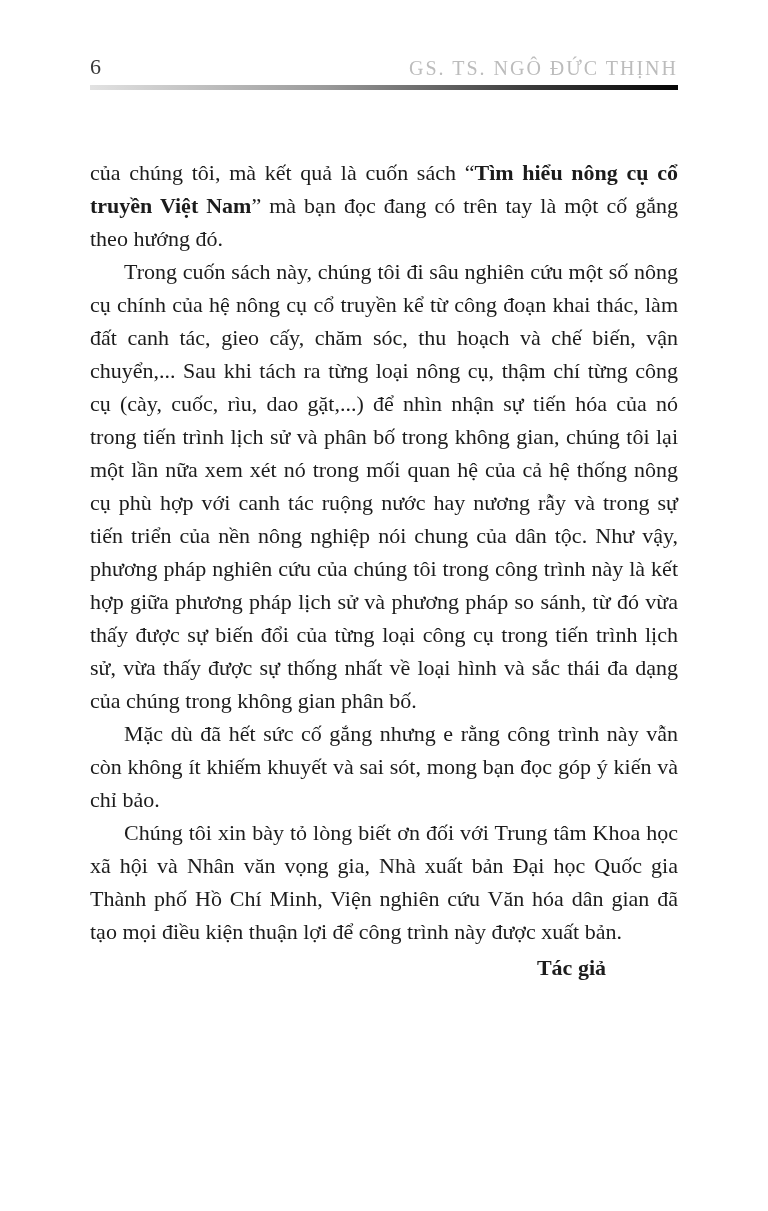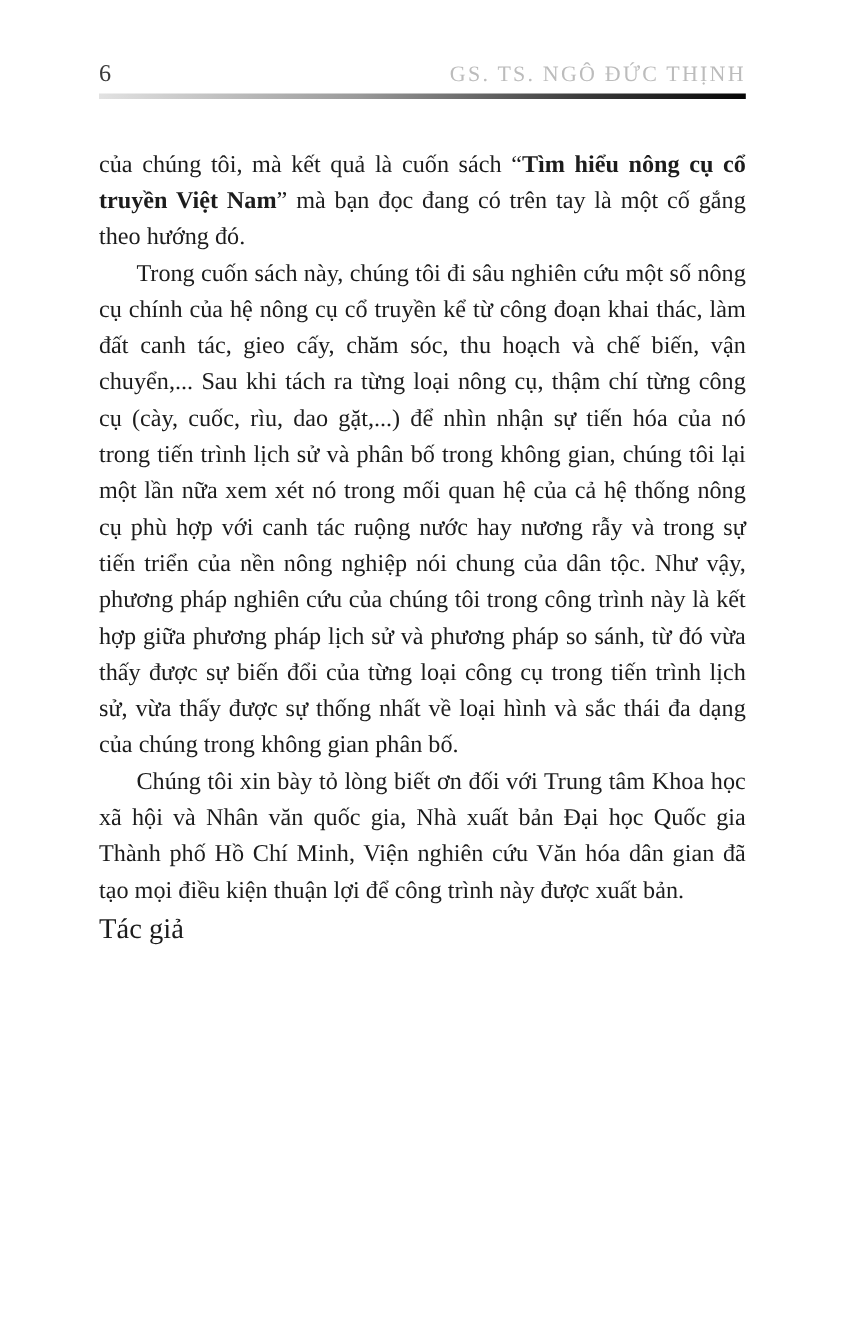--- a/index.html
+++ b/index.html
@@ -31,33 +31,34 @@
     color: #bcbcbc;
     line-height: 1;
     white-space: nowrap;
   }
   .header-rule {
     height: 5px;
     margin-top: 7px;
     background: linear-gradient(to right, #e2e2e2 0%, #9a9a9a 40%, #3a3a3a 75%, #050505 100%);
   }
   .body-text {
-    margin-top: 42px;
+    margin-top: 66px;
     font-size: 22px;
     line-height: 33px;
     text-align: justify;
   }
   .para { text-indent: 34px; }
   .para.first { text-indent: 0; }
   .b { font-weight: bold; }
   .signature {
-    font-weight: normal;
+    text-align: right;
+    font-weight: bold;
     padding-right: 72px;
     margin-top: 3px;
-    font-size: 26px;
+    font-size: 22px;
     line-height: 33px;
   }
 </style>
 </head>
 <body>
 
 <div class="page">
 
   <header class="page-header">
     <span class="page-number">6</span>
@@ -66,20 +67,21 @@
 
   <div class="header-rule"></div>
 
   <main class="body-text">
 
     <p class="para first"><span>của chúng tôi, mà kết quả là cuốn sách “</span><span class="b">Tìm hiểu nông cụ cổ truyền Việt Nam</span><span>” mà bạn đọc đang có trên tay là một cố gắng theo hướng đó.</span></p>
 
     <p class="para">Trong cuốn sách này, chúng tôi đi sâu nghiên cứu một số nông cụ chính của hệ nông cụ cổ truyền kể từ công đoạn khai thác, làm đất canh tác, gieo cấy, chăm sóc, thu hoạch và chế biến, vận chuyển,... Sau khi tách ra từng loại nông cụ, thậm chí từng công cụ (cày, cuốc, rìu, dao gặt,...) để nhìn nhận sự tiến hóa của nó trong tiến trình lịch sử và phân bố trong không gian, chúng tôi lại một lần nữa xem xét nó trong mối quan hệ của cả hệ thống nông cụ phù hợp với canh tác ruộng nước hay nương rẫy và trong sự tiến triển của nền nông nghiệp nói chung của dân tộc. Như vậy, phương pháp nghiên cứu của chúng tôi trong công trình này là kết hợp giữa phương pháp lịch sử và phương pháp so sánh, từ đó vừa thấy được sự biến đổi của từng loại công cụ trong tiến trình lịch sử, vừa thấy được sự thống nhất về loại hình và sắc thái đa dạng của chúng trong không gian phân bố.</p>
 
 
+    <p class="para">Mặc dù đã hết sức cố gắng nhưng e rằng công trình này vẫn còn không ít khiếm khuyết và sai sót, mong bạn đọc góp ý kiến và chỉ bảo.</p>
 
-    <p class="para">Chúng tôi xin bày tỏ lòng biết ơn đối với Trung tâm Khoa học xã hội và Nhân văn quốc gia, Nhà xuất bản Đại học Quốc gia Thành phố Hồ Chí Minh, Viện nghiên cứu Văn hóa dân gian đã tạo mọi điều kiện thuận lợi để công trình này được xuất bản.</p>
+    <p class="para">Chúng tôi xin bày tỏ lòng biết ơn đối với Trung tâm Khoa học xã hội và Nhân văn vọng gia, Nhà xuất bản Đại học Quốc gia Thành phố Hồ Chí Minh, Viện nghiên cứu Văn hóa dân gian đã tạo mọi điều kiện thuận lợi để công trình này được xuất bản.</p>
 
     <p class="signature">Tác giả</p>
 
   </main>
 
 </div>
 
 </body></html>

